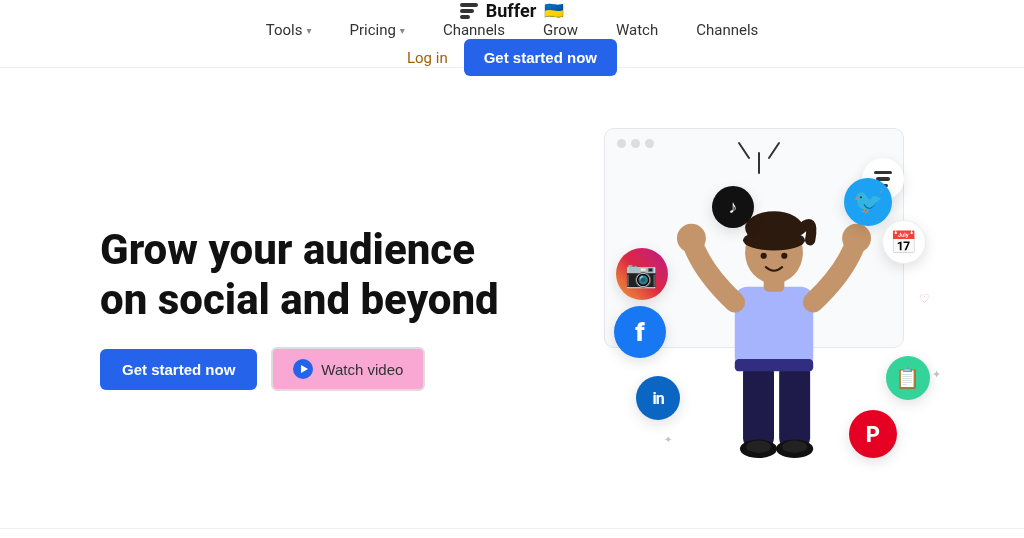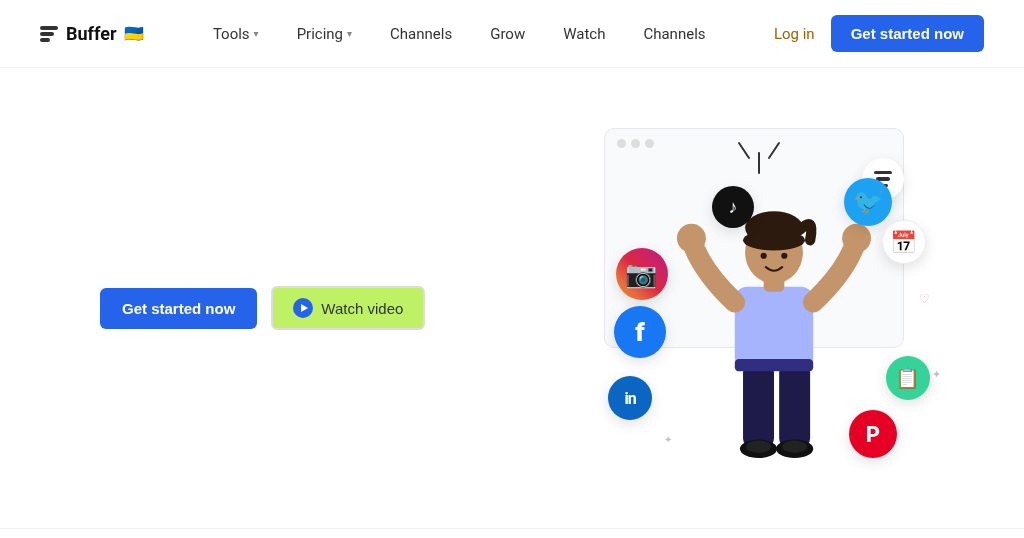--- a/index.html
+++ b/index.html
@@ -2,21 +2,21 @@
 <html><head>
   <meta charset="utf-8">
   <style>
     * { margin: 0; padding: 0; box-sizing: border-box; }
     body { font-family: -apple-system, BlinkMacSystemFont, 'Segoe UI', Roboto, sans-serif; background: #fff; color: #333; overflow-x: hidden; }
 
     
     .nav {
       display: flex; align-items: center; justify-content: space-between;
       padding: 0 40px; height: 68px; border-bottom: 1px solid #f0f0f0;
-      position: sticky; top: 0; background: #fff; z-index: 100;
+      position: sticky; top: 0; background: #fff; z-index: 100; flex-direction: column;
     }
     .nav-logo { display: flex; align-items: center; gap: 8px; font-weight: 700; font-size: 18px; color: #111; text-decoration: none; }
     .nav-logo-icon { display: flex; flex-direction: column; gap: 2px; }
     .nav-logo-icon span { display: block; background: #333; border-radius: 2px; }
     .nav-logo-icon span:nth-child(1) { width: 18px; height: 4px; }
     .nav-logo-icon span:nth-child(2) { width: 14px; height: 4px; }
     .nav-logo-icon span:nth-child(3) { width: 10px; height: 4px; }
     .ukraine-flag { font-size: 16px; }
     .nav-links { display: flex; align-items: center; gap: 38px; }
     .nav-link { font-size: 15px; color: #333; text-decoration: none; display: flex; align-items: center; gap: 4px; cursor: pointer; }
@@ -36,21 +36,21 @@
     }
     .hero-left { max-width: 440px; flex-shrink: 0; }
     .hero-title { font-size: 42px; font-weight: 800; line-height: 1.2; color: #111; margin-bottom: 22px; }
     .hero-desc { font-size: 16px; color: #555; line-height: 1.65; margin-bottom: 32px; max-width: 380px; }
     .hero-buttons { display: flex; align-items: center; gap: 14px; }
     .btn-primary {
       background: #2563eb; color: #fff; border: none; border-radius: 6px;
       padding: 12px 22px; font-size: 15px; font-weight: 600; cursor: pointer;
     }
     .btn-secondary {
-      background: #bef264; color: #333; border: 2px solid #ddd; border-radius: 6px;
+      background: #f9a8d4; color: #333; border: 2px solid #ddd; border-radius: 6px;
       padding: 10px 20px; font-size: 15px; font-weight: 500; cursor: pointer;
       display: flex; align-items: center; gap: 8px;
     }
     .play-icon {
       width: 20px; height: 20px; background: #2563eb; border-radius: 50%;
       display: flex; align-items: center; justify-content: center;
     }
     .play-icon::after {
       content: ''; border-left: 7px solid #fff; border-top: 4px solid transparent;
       border-bottom: 4px solid transparent; margin-left: 2px;
@@ -130,20 +130,24 @@
   </div>
 
   <div class="nav-actions">
     <a class="btn-login">Log in</a>
     <button class="btn-cta">Get started now</button>
   </div>
 </nav>
 
 <section class="hero">
   <div class="hero-left">
+    <h1 class="hero-title">
+      <span>Grow your audience</span><br>
+      <span>on social and beyond</span>
+    </h1>
     <div class="hero-buttons">
       <button class="btn-primary">Get started now</button>
       <button class="btn-secondary">
         <div class="play-icon"></div>
         <span>Watch video</span>
       </button>
     </div>
   </div>
 
   <div class="hero-right">
@@ -213,21 +217,21 @@
     </div>
 
     <div class="float-icon" style="width:52px;height:52px;background:#1877f2;color:#fff;top:178px;left:50px;font-weight:900;font-size:26px;">
       f
     </div>
 
     <div class="float-icon" style="width:44px;height:44px;background:#fff;border:1.5px solid #eee;color:#f97316;top:92px;left:318px;font-size:22px;">
       📅
     </div>
 
-    <div class="float-icon" style="width:44px;height:44px;background:#0a66c2;color:#fff;top:248px;left:44px;font-weight:700;font-size:16px;letter-spacing:-1px;">
+    <div class="float-icon" style="width:44px;height:44px;background:#0a66c2;color:#fff;top:248px;left:72px;font-weight:700;font-size:16px;letter-spacing:-1px;">
       in
     </div>
 
     <div class="float-icon" style="width:44px;height:44px;background:#34d399;color:#fff;top:228px;left:322px;font-size:20px;">
       📋
     </div>
 
     <div class="float-icon" style="width:48px;height:48px;background:#e60023;color:#fff;top:282px;left:285px;font-weight:800;font-size:22px;">
       P
     </div>

